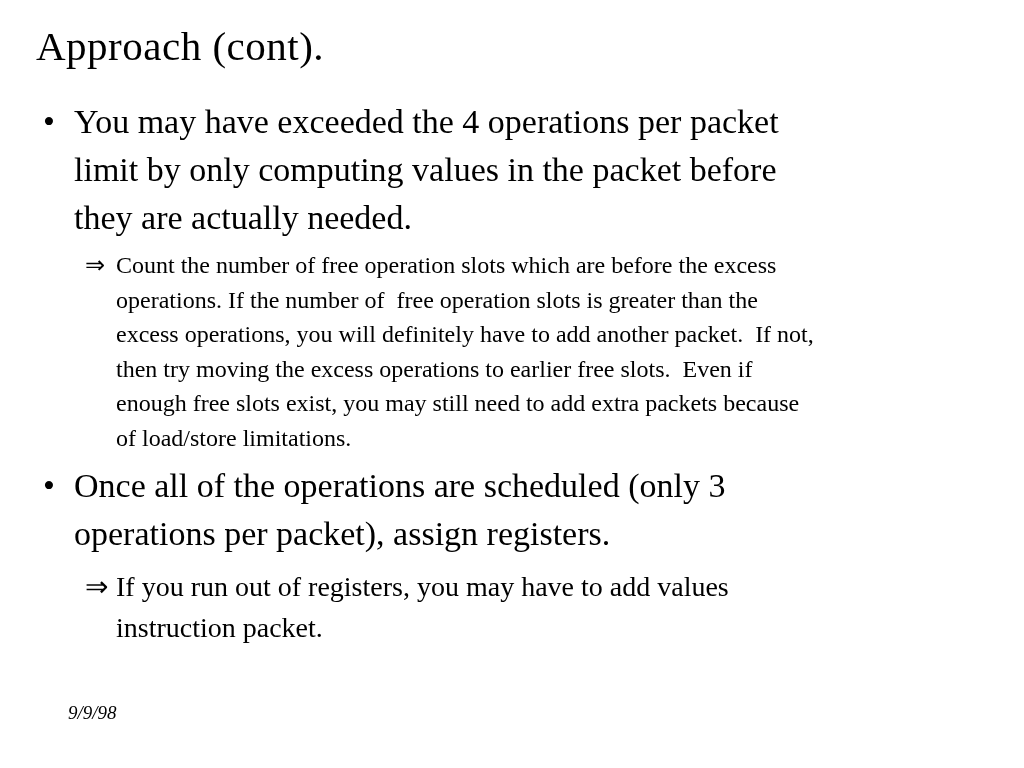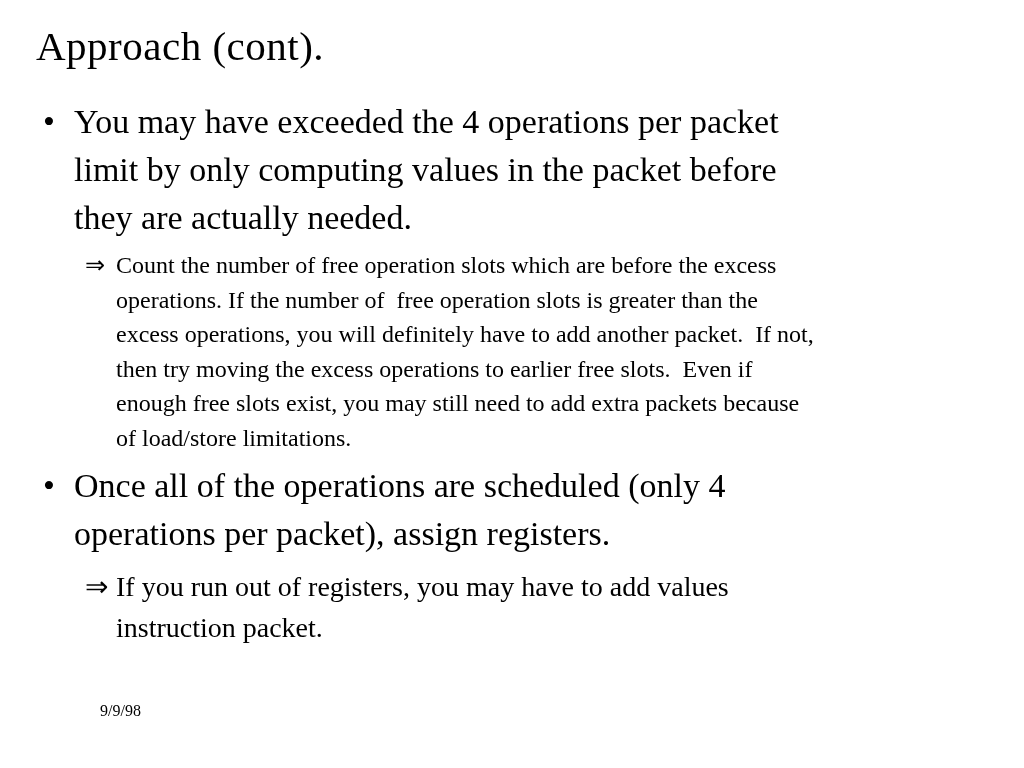--- a/index.html
+++ b/index.html
@@ -34,23 +34,24 @@
   .l1 { font-size: 34px; line-height: 48px; }
   .l1 .marker { flex-basis: 31px; }
   
   .l2 { margin-left: 42px; }
   .l2 .marker { flex-basis: 31px; }
   .s1 { font-size: 24px; line-height: 34.5px; margin-top: 6px; }
   .b2 { margin-top: 7px; }
   .s2 { font-size: 28px; line-height: 41px; margin-top: 8px; }
   .footer {
     position: absolute;
-    left: 100px;
+    left: 68px;
     top: 702px;
-    font-size: 16px;
+    font-size: 19px;
+    font-style: italic;
   }
 </style>
 </head>
 <body>
 
 <div class="slide">
   <h1 class="title">Approach (cont).</h1>
 
   <div class="content">
 
@@ -66,21 +67,21 @@
       <span class="text">Count the number of free operation slots which are before the excess
 operations. If the number of  free operation slots is greater than the
 excess operations, you will definitely have to add another packet.  If not,
 then try moving the excess operations to earlier free slots.  Even if
 enough free slots exist, you may still need to add extra packets because
 of load/store limitations.</span>
     </div>
 
     <div class="item l1 b2">
       <span class="marker">•</span>
-      <span class="text">Once all of the operations are scheduled (only 4
+      <span class="text">Once all of the operations are scheduled (only 3
 operations per packet), assign registers.</span>
     </div>
 
     <div class="item l2 s2">
       <span class="marker">⇒</span>
       <span class="text">If you run out of registers, you may have to add values
 instruction packet.</span>
     </div>
 
   </div>

